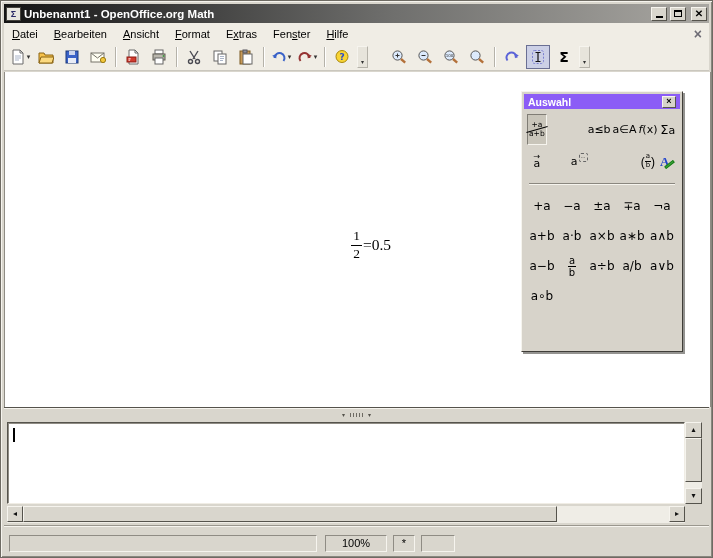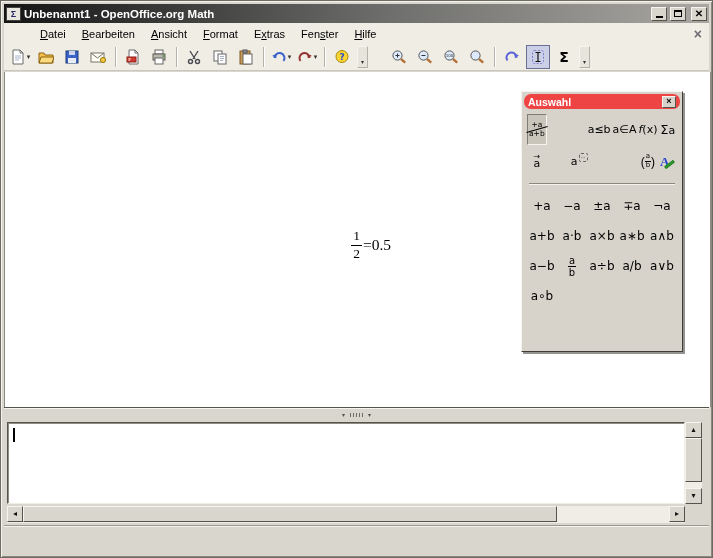--- a/index.html
+++ b/index.html
@@ -15,21 +15,21 @@
       display:flex;align-items:center;justify-content:center;font-size:9px;color:#2a2a66;font-weight:bold;}
   .title{color:#fff;font-weight:bold;font-size:11.5px;flex:1;white-space:nowrap;overflow:hidden;}
   .winbtn{width:16px;height:14px;background:#d9d6cd;border:1px solid;cursor:default;
       border-color:#f6f4ee #55534c #55534c #f6f4ee;display:flex;align-items:center;justify-content:center;
       font-size:9px;font-weight:bold;color:#000;line-height:1;}
   .winbtn.min span{display:block;width:7px;height:2px;background:#000;margin-top:7px;}
   .winbtn.max span{display:block;width:8px;height:7px;border:1px solid #000;border-top-width:2px;}
   .winbtn.close{margin-left:2px;font-size:10px;}
   
   .menubar{position:absolute;left:3px;top:22px;right:3px;height:21px;background:#f0ede5;
-      display:flex;align-items:center;font-size:11px;color:#000;padding-left:28px;}
+      display:flex;align-items:center;font-size:11px;color:#000;}
   .menu-item{padding:3px 8px;white-space:nowrap;}
   .menu-item u{text-decoration:underline;}
   .menu-close{margin-left:auto;margin-right:7px;color:#6e6c75;font-size:14px;font-weight:bold;line-height:1;}
   
   .toolbar{position:absolute;left:3px;top:43px;right:3px;height:27px;background:#f0ede5;
       display:flex;align-items:center;padding-left:3px;border-bottom:1px solid #cac7be;}
   .tb-btn{height:24px;min-width:24px;display:flex;align-items:center;justify-content:center;
       border:1px solid transparent;margin:0 1px;position:relative;}
   .tb-btn svg{display:block;}
   .tb-btn.checked{background:#ccd0e6;border:1px solid #6a6f93;}
@@ -43,22 +43,22 @@
   .docview{position:absolute;left:3px;top:71px;width:707px;height:335px;background:#fff;
       border-left:1px solid #8f8c84;border-right:1px solid #8f8c84;}
   .formula{position:absolute;left:346px;top:157px;display:flex;align-items:center;
       font-family:"Liberation Serif",serif;color:#000;}
   .frac{display:inline-flex;flex-direction:column;align-items:center;font-size:13.5px;line-height:1.1;}
   .fline{width:11px;height:1px;background:#000;margin:1px 0;}
   .rhs{font-size:15.5px;margin-left:1px;}
   
   .palette{position:absolute;left:520px;top:90px;width:162px;height:261px;background:#d7d3ca;
       border:1px solid;border-color:#f6f4ee #3f3d38 #3f3d38 #f6f4ee;box-shadow:2px 2px 0 rgba(60,58,52,.55);}
-  .pal-title{height:15px;background:#ef4444;color:#fff;font-size:10.5px;font-weight:bold;
-      display:flex;align-items:center;padding:0 4px;margin:2px;border-radius:7px;}
+  .pal-title{height:15px;background:#8b5cf6;color:#fff;font-size:10.5px;font-weight:bold;
+      display:flex;align-items:center;padding:0 4px;margin:2px;}
   .pal-close{margin-left:auto;width:14px;height:12px;background:#d7d3ca;border:1px solid;
       border-color:#f6f4ee #55534c #55534c #f6f4ee;color:#000;font-size:9px;font-weight:bold;
       display:flex;align-items:center;justify-content:center;line-height:1;}
   .pal-cats{display:grid;grid-template-columns:repeat(5,1fr);grid-auto-rows:31px;padding:3px 5px 0 5px;row-gap:1px;}
   .cat-btn{display:flex;align-items:center;justify-content:center;border:1px solid transparent;}
   .cat-btn.selected{background:#c9c5ba;border:1px solid;border-color:#807d75 #f6f4ee #f6f4ee #807d75;}
   .pal-sep{height:2px;margin:6px 7px 0 7px;border-top:1px solid #8a877f;border-bottom:1px solid #f6f4ee;}
   .pal-grid{display:grid;grid-template-columns:repeat(5,1fr);grid-auto-rows:30px;padding:6px 5px 0 5px;}
   .sym{display:flex;align-items:center;justify-content:center;font-size:12px;font-family:"DejaVu Sans",sans-serif;color:#000;}
   .g-txt{font-size:11px;font-family:"DejaVu Sans",sans-serif;}
@@ -428,14 +428,20 @@
   <div class="hscroll">
     <div class="sbtn">◂</div>
     <div class="htrack">
         <div class="hthumb"></div>
       </div>
     <div class="sbtn">▸</div>
   </div>
 
   <div class="cmd-bottom-line"></div>
 
+  <div class="status">
+    <div class="spanel sp1"></div>
+    <div class="spanel sp2">100%</div>
+    <div class="spanel sp3">*</div>
+    <div class="spanel sp4"></div>
+  </div>
 
 </div>
 
 </body></html>

